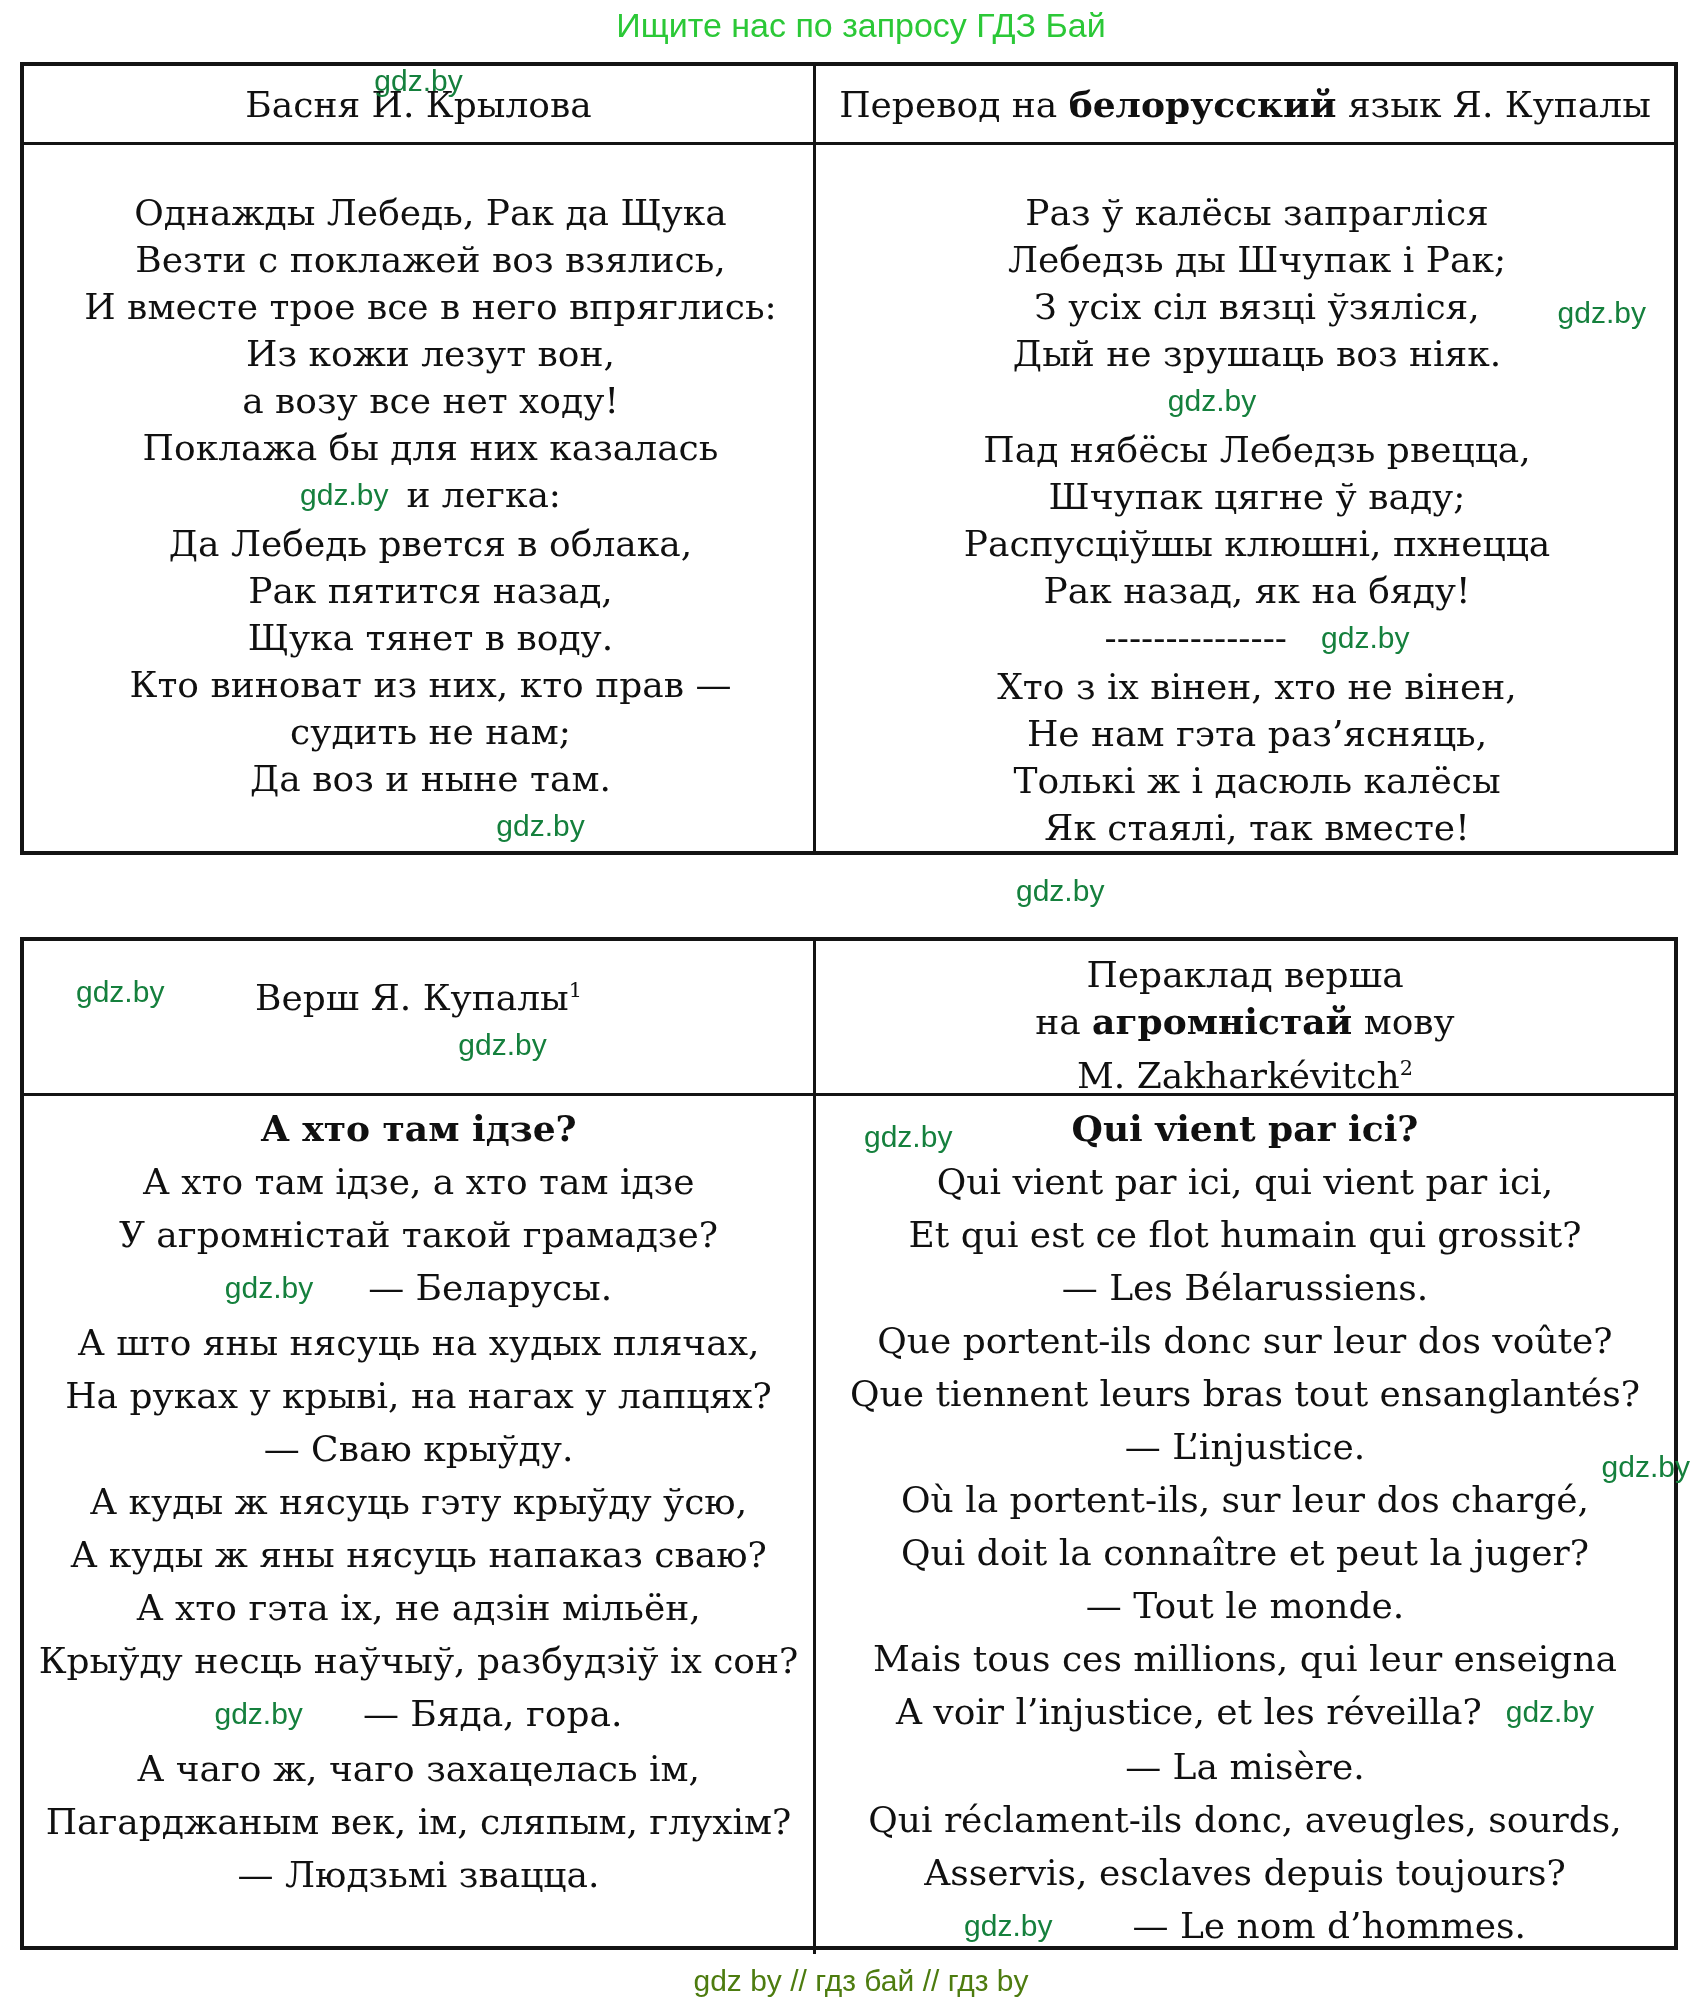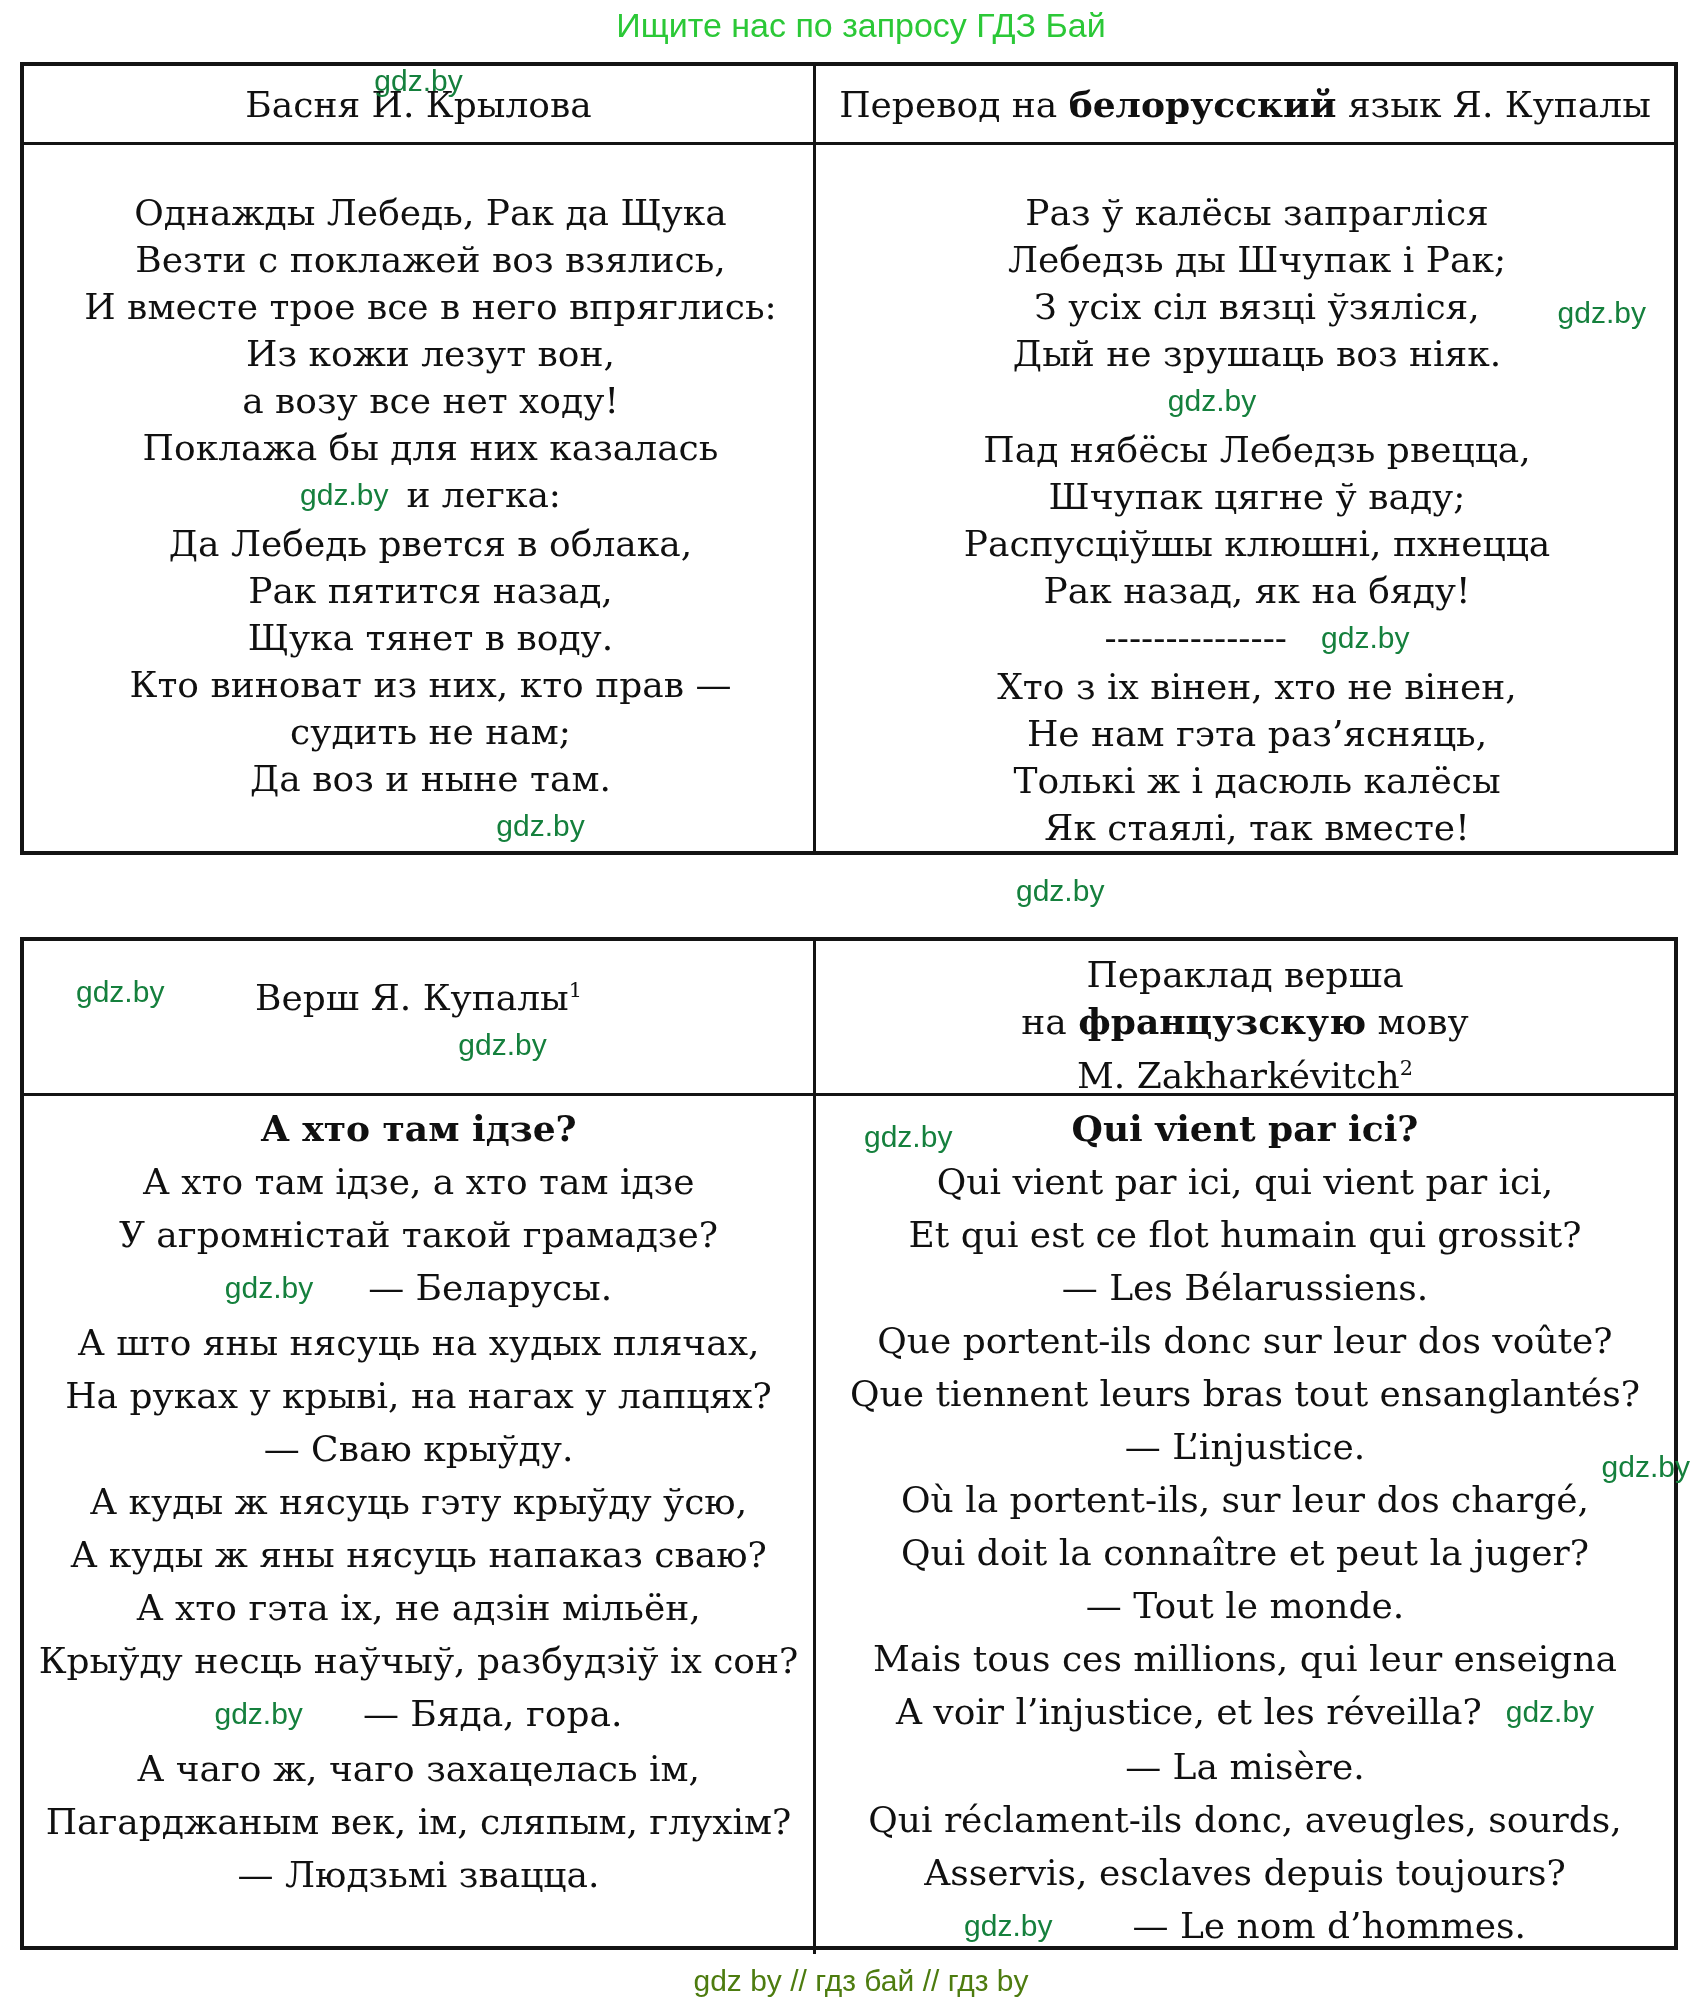--- a/index.html
+++ b/index.html
@@ -100,21 +100,21 @@
 
   <div class="gtable table2">
     <div class="row header-row">
       <div class="cell cl t2h-left">
         <span class="wm t2h-abs">gdz.by</span>
         <div class="line" id="t2-h-left"><span>Верш Я. Купалы</span><sup>1</sup></div>
         <div class="line t2hwm"><span class="wm">gdz.by</span></div>
       </div>
       <div class="cell cr t2h-right" id="t2-h-right">
           <div class="line"><span>Пераклад верша</span></div>
-          <div class="line"><span>на </span><span style="font-weight: bold;">французскую</span><span> мову</span></div>
+          <div class="line"><span>на </span><span style="font-weight: bold;">агромністай</span><span> мову</span></div>
           <div class="line"><span>M. Zakharkévitch</span><sup>2</sup></div>
         </div>
     </div>
     <div class="row body-row">
       <div class="cell cl" id="t2-left">
           <div class="line"><span style="font-weight: bold;">А хто там ідзе?</span></div>
           <div class="line"><span>А хто там ідзе, а хто там ідзе</span></div>
           <div class="line"><span>У агромністай такой грамадзе?</span></div>
           <div class="line"><span class="wm wm-before" style="margin-right: 55px;">gdz.by</span><span>— Беларусы.</span></div>
           <div class="line"><span>А што яны нясуць на худых плячах,</span></div>

